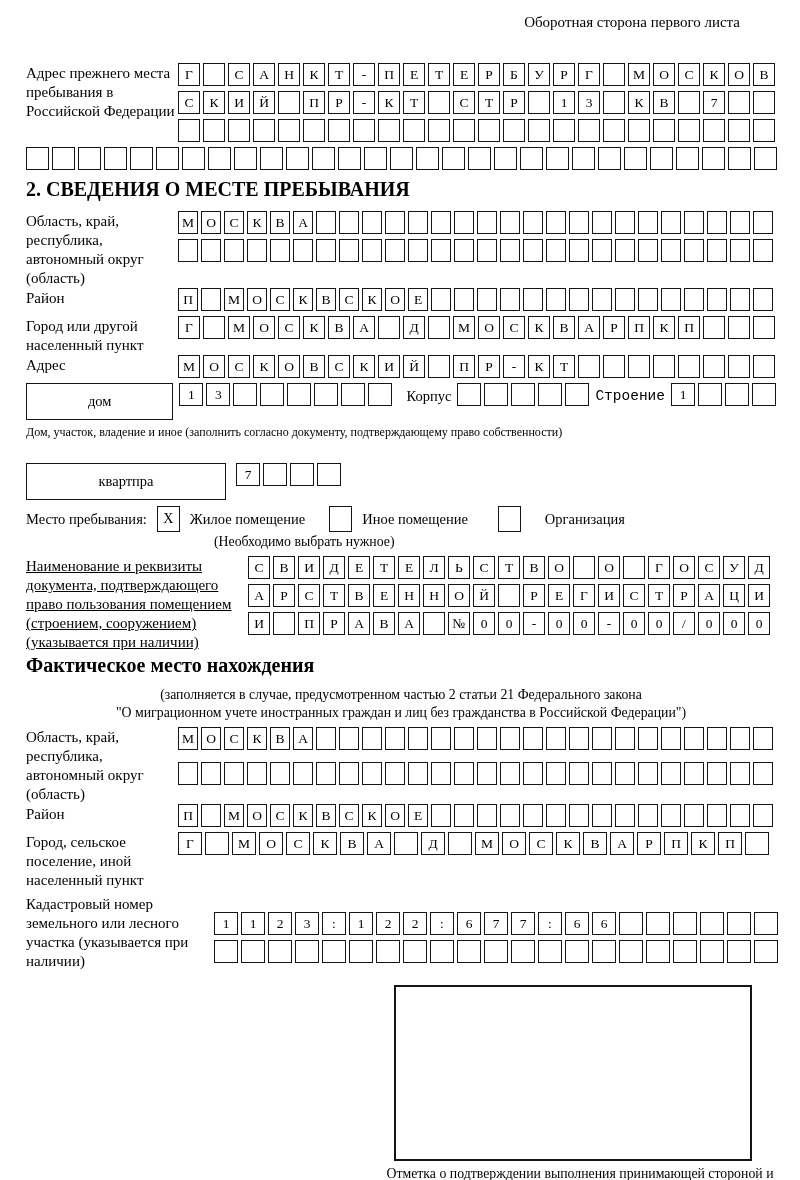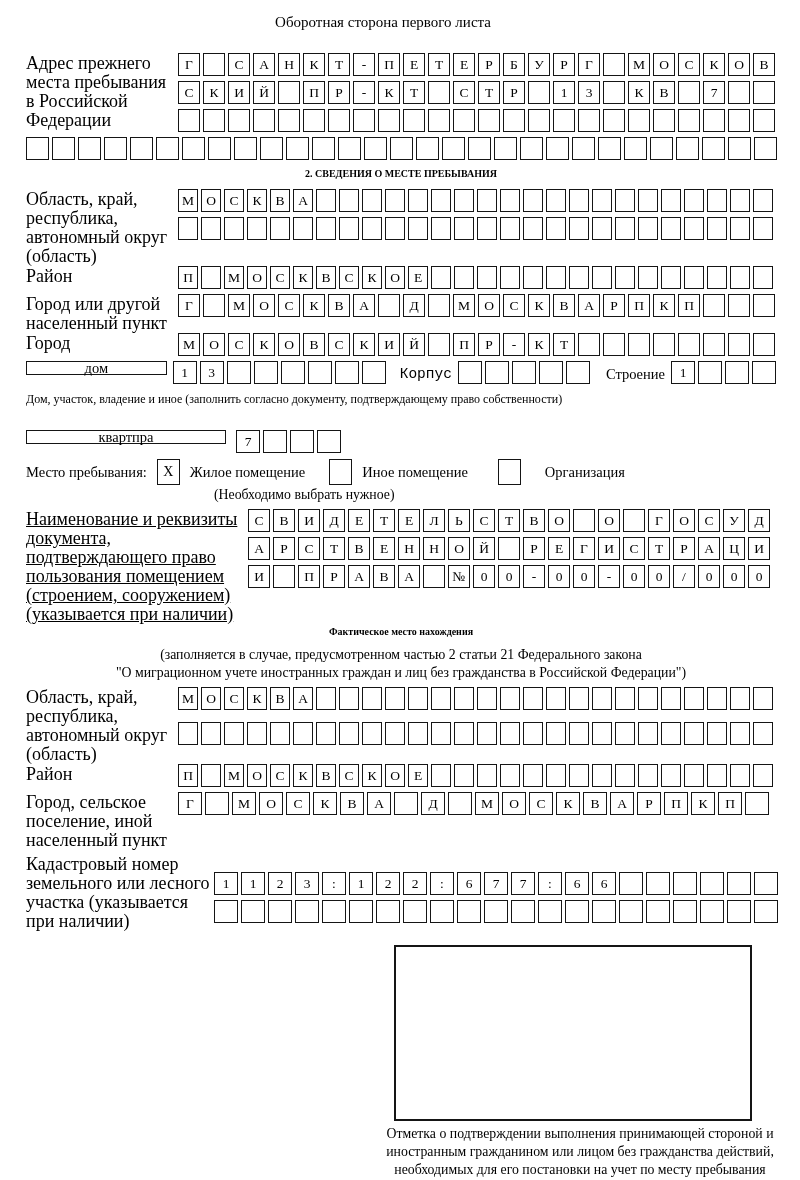--- a/index.html
+++ b/index.html
@@ -1,34 +1,34 @@
 <!DOCTYPE html>
 <html><head>
 <meta charset="utf-8">
 <style>
   html,body{margin:0;padding:0;background:#fff;}
   body{width:800px;height:1180px;font-family:"Liberation Serif", serif;color:#000;overflow:hidden;}
   .page{width:800px;box-sizing:border-box;padding:14px 24px 0 26px;}
-  .hdr{ text-align:center; padding-right:36px; font-size:15px; margin-bottom:22px;}
+  .hdr{ text-align:right; padding-right:36px; font-size:15px; margin-bottom:32px;}
   .formrow{display:flex;align-items:flex-start;}
-  .label{width:152px;flex:0 0 152px;font-size:18px;line-height:19px;padding-top:1px;}
+  .label{width:152px;flex:0 0 152px;font-size:15px;line-height:19px;padding-top:1px;}
   .rows{flex:1;}
   .cells{display:flex;gap:3px;margin-bottom:5px;}
   .cell{flex:0 0 auto;box-sizing:border-box;width:22px;height:23px;border:1.6px solid #151515;
         display:flex;align-items:center;justify-content:center;font-size:13.5px;background:#fff;}
   .c24 .cell{width:22px;}
   .c29 .cell{width:23px;}
   .c26 .cell{width:20px;}
   .c21doc .cell{width:22px;}
   .c22 .cell{width:24px;}
   .c21cad .cell{width:24px;}
   .cfree .cell{width:24px;}
   .note{font-size:13.8px;text-align:center;margin:2px 0 6px 0;}
-  .sect-title{font-size:10px;font-weight:bold;text-align:center;margin:8px 0 10px 0;}
-  .widebox{box-sizing:border-box;border:1.7px solid #151515;height:14px;display:flex;align-items:center;
+  .sect-title{font-size:20px;font-weight:bold;margin:8px 0 10px 0;}
+  .widebox{box-sizing:border-box;border:1.7px solid #151515;height:37px;display:flex;align-items:center;
            justify-content:center;font-size:14.5px;background:#fff;}
   .inline-lbl{font-size:14.5px;white-space:nowrap;display:flex;align-items:center;height:26px;}
   .hrow{display:flex;align-items:flex-start;gap:6px;margin-bottom:4px;}
   .chkbox{box-sizing:border-box;width:23px;height:26px;border:1.7px solid #151515;display:flex;
           align-items:center;justify-content:center;font-size:14px;background:#fff;}
   .stay{display:flex;align-items:center;gap:10px;font-size:14.5px;margin:6px 0 2px 0;text-align:center;}
   .big-note{font-size:12px;line-height:17px;}
   .bottom{display:flex;margin-top:14px;}
   .bottom-spacer{flex:0 0 368px;}
   .bottom-col{width:372px;}
@@ -282,21 +282,21 @@
           <div class="cell">К</div>
           <div class="cell">П</div>
           <div class="cell"></div>
           <div class="cell"></div>
           <div class="cell"></div>
         </div>
     </div>
   </div>
 
   <div class="formrow">
-    <div class="label">Город</div>
+    <div class="label">Адрес</div>
     <div class="rows">
       <div class="cells c24">
           <div class="cell">М</div>
           <div class="cell">О</div>
           <div class="cell">С</div>
           <div class="cell">К</div>
           <div class="cell">О</div>
           <div class="cell">В</div>
           <div class="cell">С</div>
           <div class="cell">К</div>
@@ -325,29 +325,29 @@
     <div class="cells cfree" style="margin-bottom:0;">
         <div class="cell">1</div>
         <div class="cell">3</div>
         <div class="cell"></div>
         <div class="cell"></div>
         <div class="cell"></div>
         <div class="cell"></div>
         <div class="cell"></div>
         <div class="cell"></div>
       </div>
-    <div class="inline-lbl" style="margin-left:8px;font-family:Liberation Mono, monospace;">Корпус</div>
+    <div class="inline-lbl" style="margin-left:8px;">Корпус</div>
     <div class="cells cfree" style="margin-bottom:0;">
         <div class="cell"></div>
         <div class="cell"></div>
         <div class="cell"></div>
         <div class="cell"></div>
         <div class="cell"></div>
       </div>
-    <div class="inline-lbl" style="margin-left:10px;">Строение</div>
+    <div class="inline-lbl" style="font-family:Liberation Mono, monospace;">Строение</div>
     <div class="cells cfree" style="margin-bottom:0;">
         <div class="cell">1</div>
         <div class="cell"></div>
         <div class="cell"></div>
         <div class="cell"></div>
       </div>
   </div>
   <div class="big-note">Дом, участок, владение и иное (заполнить согласно документу, подтверждающему право собственности)</div>
 
   <div class="hrow" style="margin-top:22px;">

